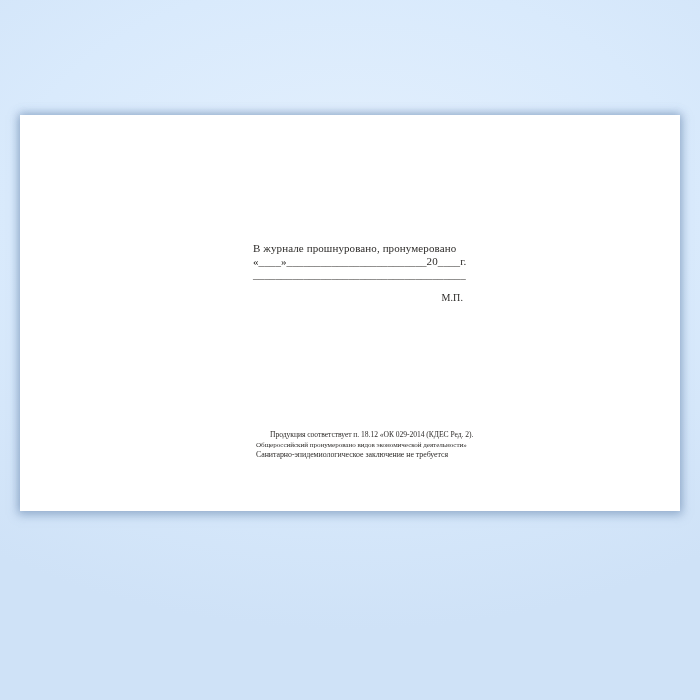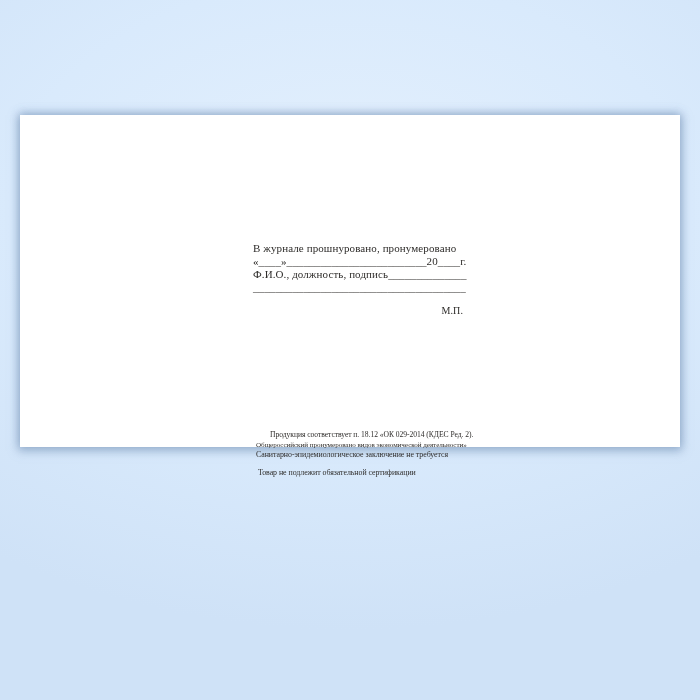--- a/index.html
+++ b/index.html
@@ -13,21 +13,21 @@
     position: relative;
     background: radial-gradient(ellipse 620px 420px at 50% 30%, #e4f0fd 0%, #d9eafc 55%, #cfe2f7 100%);
     font-family: "Liberation Serif", "DejaVu Serif", serif;
     color: #2e2c2a;
   }
   .sheet {
     position: absolute;
     left: 20px;
     top: 115px;
     width: 660px;
-    height: 332px;
+    height: 396px;
     background: #ffffff;
     box-shadow: 0 2px 9px 2px rgba(104, 134, 173, 0.55), 0 -3px 8px rgba(120, 150, 190, 0.35);
   }
   
   .stamp-block {
     position: absolute;
     left: 233px;
     top: 127px;
     width: 212px;
     font-size: 11px;
@@ -113,27 +113,25 @@
   }
 </style>
 </head>
 <body>
 
 <div class="sheet">
 
   <div class="stamp-block">
     <div class="line">В журнале прошнуровано, пронумеровано</div>
     <div class="line">«____»_________________________20____г.</div>
-    <div class="line">Ф.И.О., должность, подпись______________</div>
     <div class="line">______________________________________</div>
     <div class="seal-mark">М.П.</div>
   </div>
 
   <div class="bottom-block">
     <div class="compliance-line-1">Продукция соответствует п. 18.12 «ОК 029-2014 (КДЕС Ред. 2).</div>
     <div class="compliance-line-2">Общероссийский пронумеровано видов экономической деятельности»</div>
 
     <div class="note-line note-1">Санитарно-эпидемиологическое заключение не требуется</div>
-    <div class="note-line note-2">Товар не подлежит обязательной сертификации</div>
 
   </div>
 
 </div>
 
 </body></html>

